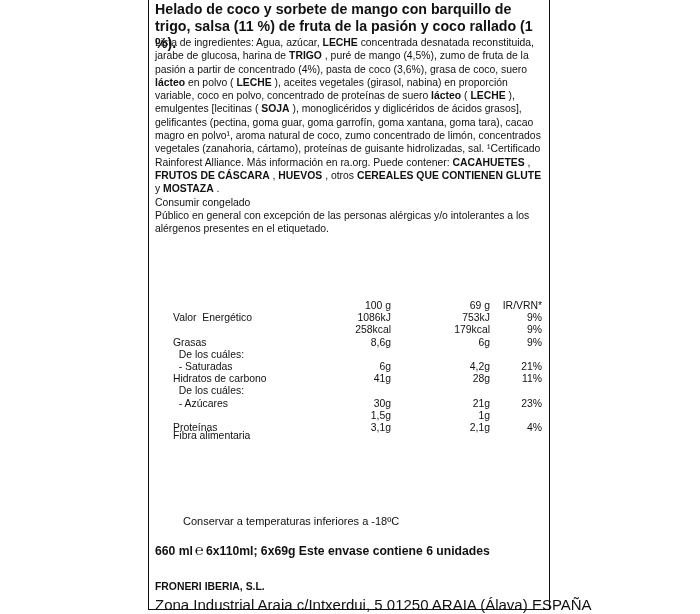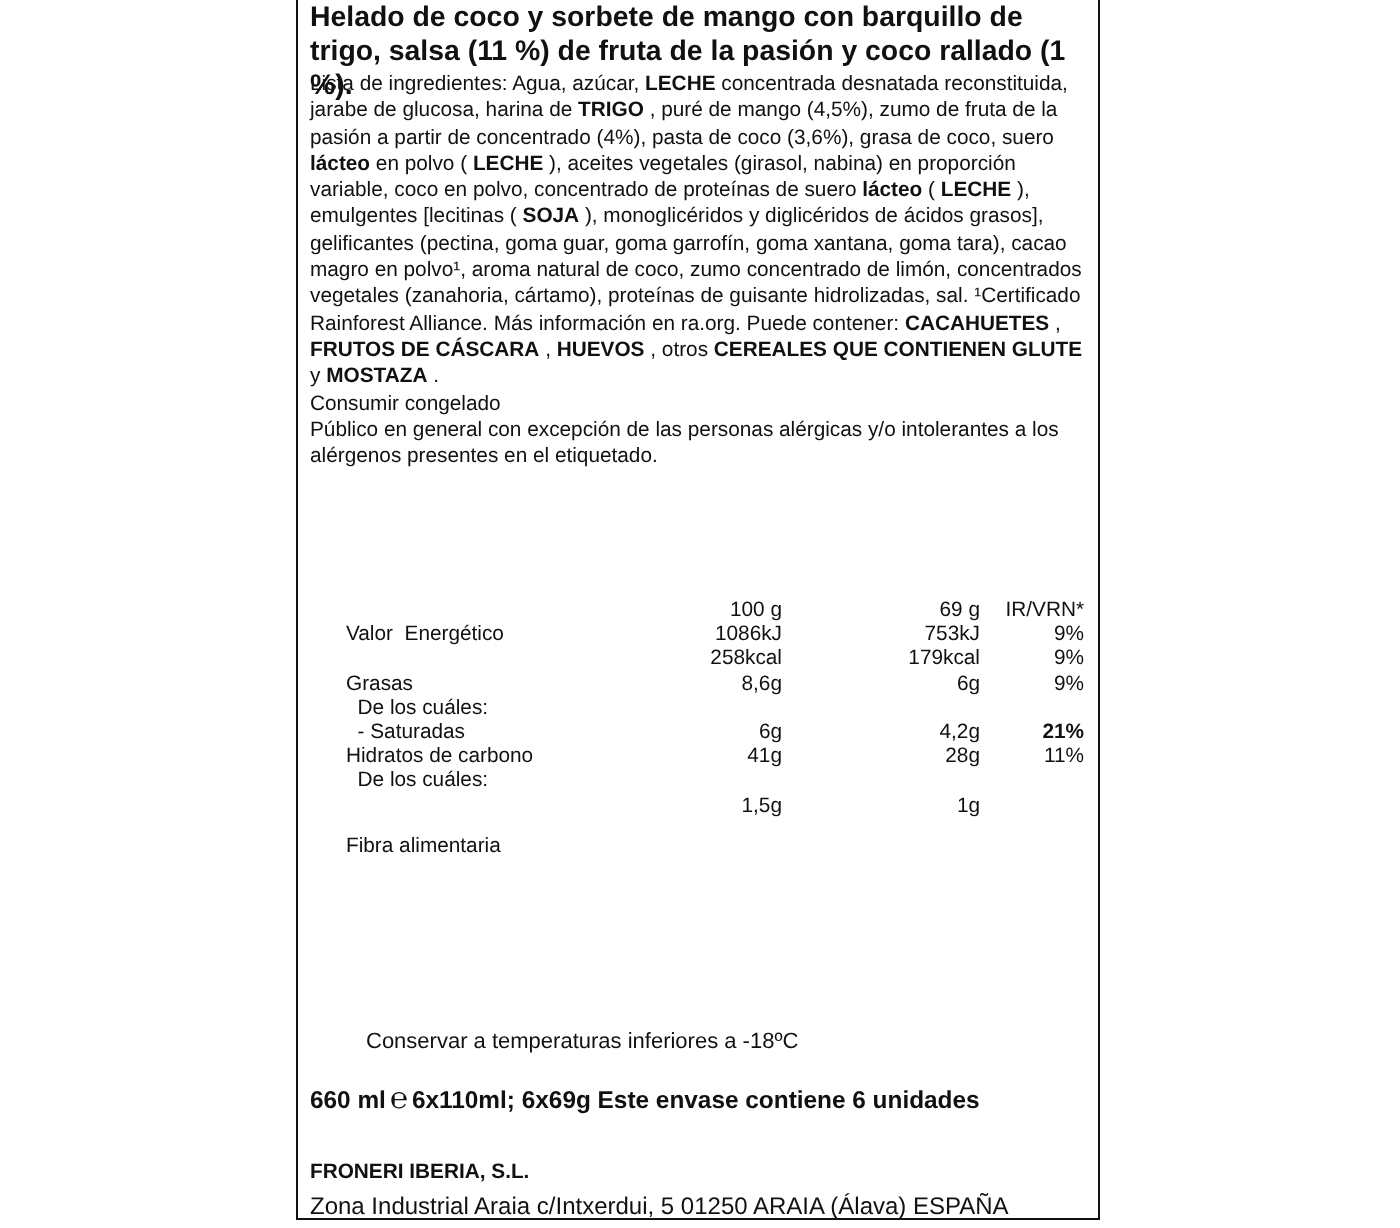--- a/index.html
+++ b/index.html
@@ -18,21 +18,21 @@
   .nut-row { position: relative; height: 12.2px; line-height: 12.2px; }
   .nut-row span { position: absolute; top: 0; white-space: nowrap; }
   .c-label { left: 18px; }
   .c-100 { right: 154px; text-align: right; }
   .c-69 { right: 55px; text-align: right; }
   .c-ir { right: 3px; text-align: right; }
   .conservar { position: absolute; left: 155px; top: 515px; font-size: 11px; margin-left: 28px; }
   .pack { position: absolute; left: 155px; top: 541px; font-weight: bold; font-size: 12.2px; white-space: nowrap; }
   .pack .e-mark { font-weight: normal; font-size: 15px; margin: 0 2px; }
   .company { position: absolute; left: 155px; top: 581px; font-weight: bold; font-size: 10.4px; }
-  .address { position: absolute; left: 155px; top: 596px; font-size: 12px; }
+  .address { position: absolute; left: 155px; top: 596px; font-size: 15px; }
 </style>
 </head>
 <body>
 
 <div class="panel"></div>
 
 <div class="title">Helado de coco y sorbete de mango con barquillo de trigo, salsa (11 %) de fruta de la pasión y coco rallado (1 %).</div>
 
 <div class="ingredients" id="ingredients"><span>Lista de ingredientes: Agua, azúcar, </span><b>LECHE</b><span> concentrada desnatada reconstituida, jarabe de glucosa, harina de </span><b>TRIGO</b><span> , puré de mango (4,5%), zumo de fruta de la pasión a partir de concentrado (4%), pasta de coco (3,6%), grasa de coco, suero </span><b>lácteo</b><span> en polvo ( </span><b>LECHE</b><span> ), aceites vegetales (girasol, nabina) en proporción variable, coco en polvo, concentrado de proteínas de suero </span><b>lácteo</b><span> ( </span><b>LECHE</b><span> ), emulgentes [lecitinas ( </span><b>SOJA</b><span> ), monoglicéridos y diglicéridos de ácidos grasos], gelificantes (pectina, goma guar, goma garrofín, goma xantana, goma tara), cacao magro en polvo¹, aroma natural de coco, zumo concentrado de limón, concentrados vegetales (zanahoria, cártamo), proteínas de guisante hidrolizadas, sal. ¹Certificado Rainforest Alliance. Más información en ra.org. Puede contener: </span><b>CACAHUETES</b><span> , </span><b>FRUTOS DE CÁSCARA</b><span> , </span><b>HUEVOS</b><span> , otros </span><b>CEREALES QUE CONTIENEN GLUTE</b><span> y </span><b>MOSTAZA</b><span> .</span></div>
 
@@ -67,39 +67,51 @@
       <div class="nut-row">
         <span class="c-label" style="white-space: pre;">  De los cuáles:</span>
         <span class="c-100" style="white-space: pre;"></span>
         <span class="c-69" style="white-space: pre;"></span>
         <span class="c-ir" style="white-space: pre;"></span>
       </div>
       <div class="nut-row">
         <span class="c-label" style="white-space: pre;">  - Saturadas</span>
         <span class="c-100" style="white-space: pre;">6g</span>
         <span class="c-69" style="white-space: pre;">4,2g</span>
-        <span class="c-ir" style="white-space: pre; font-weight: bold;">21%</span>
+        <span class="c-ir" style="white-space: pre;">21%</span>
       </div>
       <div class="nut-row">
         <span class="c-label" style="white-space: pre;">Hidratos de carbono</span>
         <span class="c-100" style="white-space: pre;">41g</span>
         <span class="c-69" style="white-space: pre;">28g</span>
         <span class="c-ir" style="white-space: pre;">11%</span>
       </div>
       <div class="nut-row">
         <span class="c-label" style="white-space: pre;">  De los cuáles:</span>
         <span class="c-100" style="white-space: pre;"></span>
         <span class="c-69" style="white-space: pre;"></span>
         <span class="c-ir" style="white-space: pre;"></span>
       </div>
       <div class="nut-row">
+        <span class="c-label" style="white-space: pre;">  - Azúcares</span>
+        <span class="c-100" style="white-space: pre;">30g</span>
+        <span class="c-69" style="white-space: pre;">21g</span>
+        <span class="c-ir" style="white-space: pre;">23%</span>
+      </div>
+      <div class="nut-row">
         <span class="c-label" style="white-space: pre; margin-top: 20px;">Fibra alimentaria</span>
         <span class="c-100" style="white-space: pre;">1,5g</span>
         <span class="c-69" style="white-space: pre;">1g</span>
         <span class="c-ir" style="white-space: pre;"></span>
+      </div>
+      <div class="nut-row">
+        <span class="c-label" style="white-space: pre;">Proteínas</span>
+        <span class="c-100" style="white-space: pre;">3,1g</span>
+        <span class="c-69" style="white-space: pre;">2,1g</span>
+        <span class="c-ir" style="white-space: pre;">4%</span>
       </div>
     </div>
 </div>
 
 <div class="conservar">Conservar a temperaturas inferiores a -18ºC</div>
 
 <div class="pack">
   <span>660 ml</span><span class="e-mark">℮</span><span>6x110ml; 6x69g  Este envase contiene 6 unidades</span>
 </div>
 

